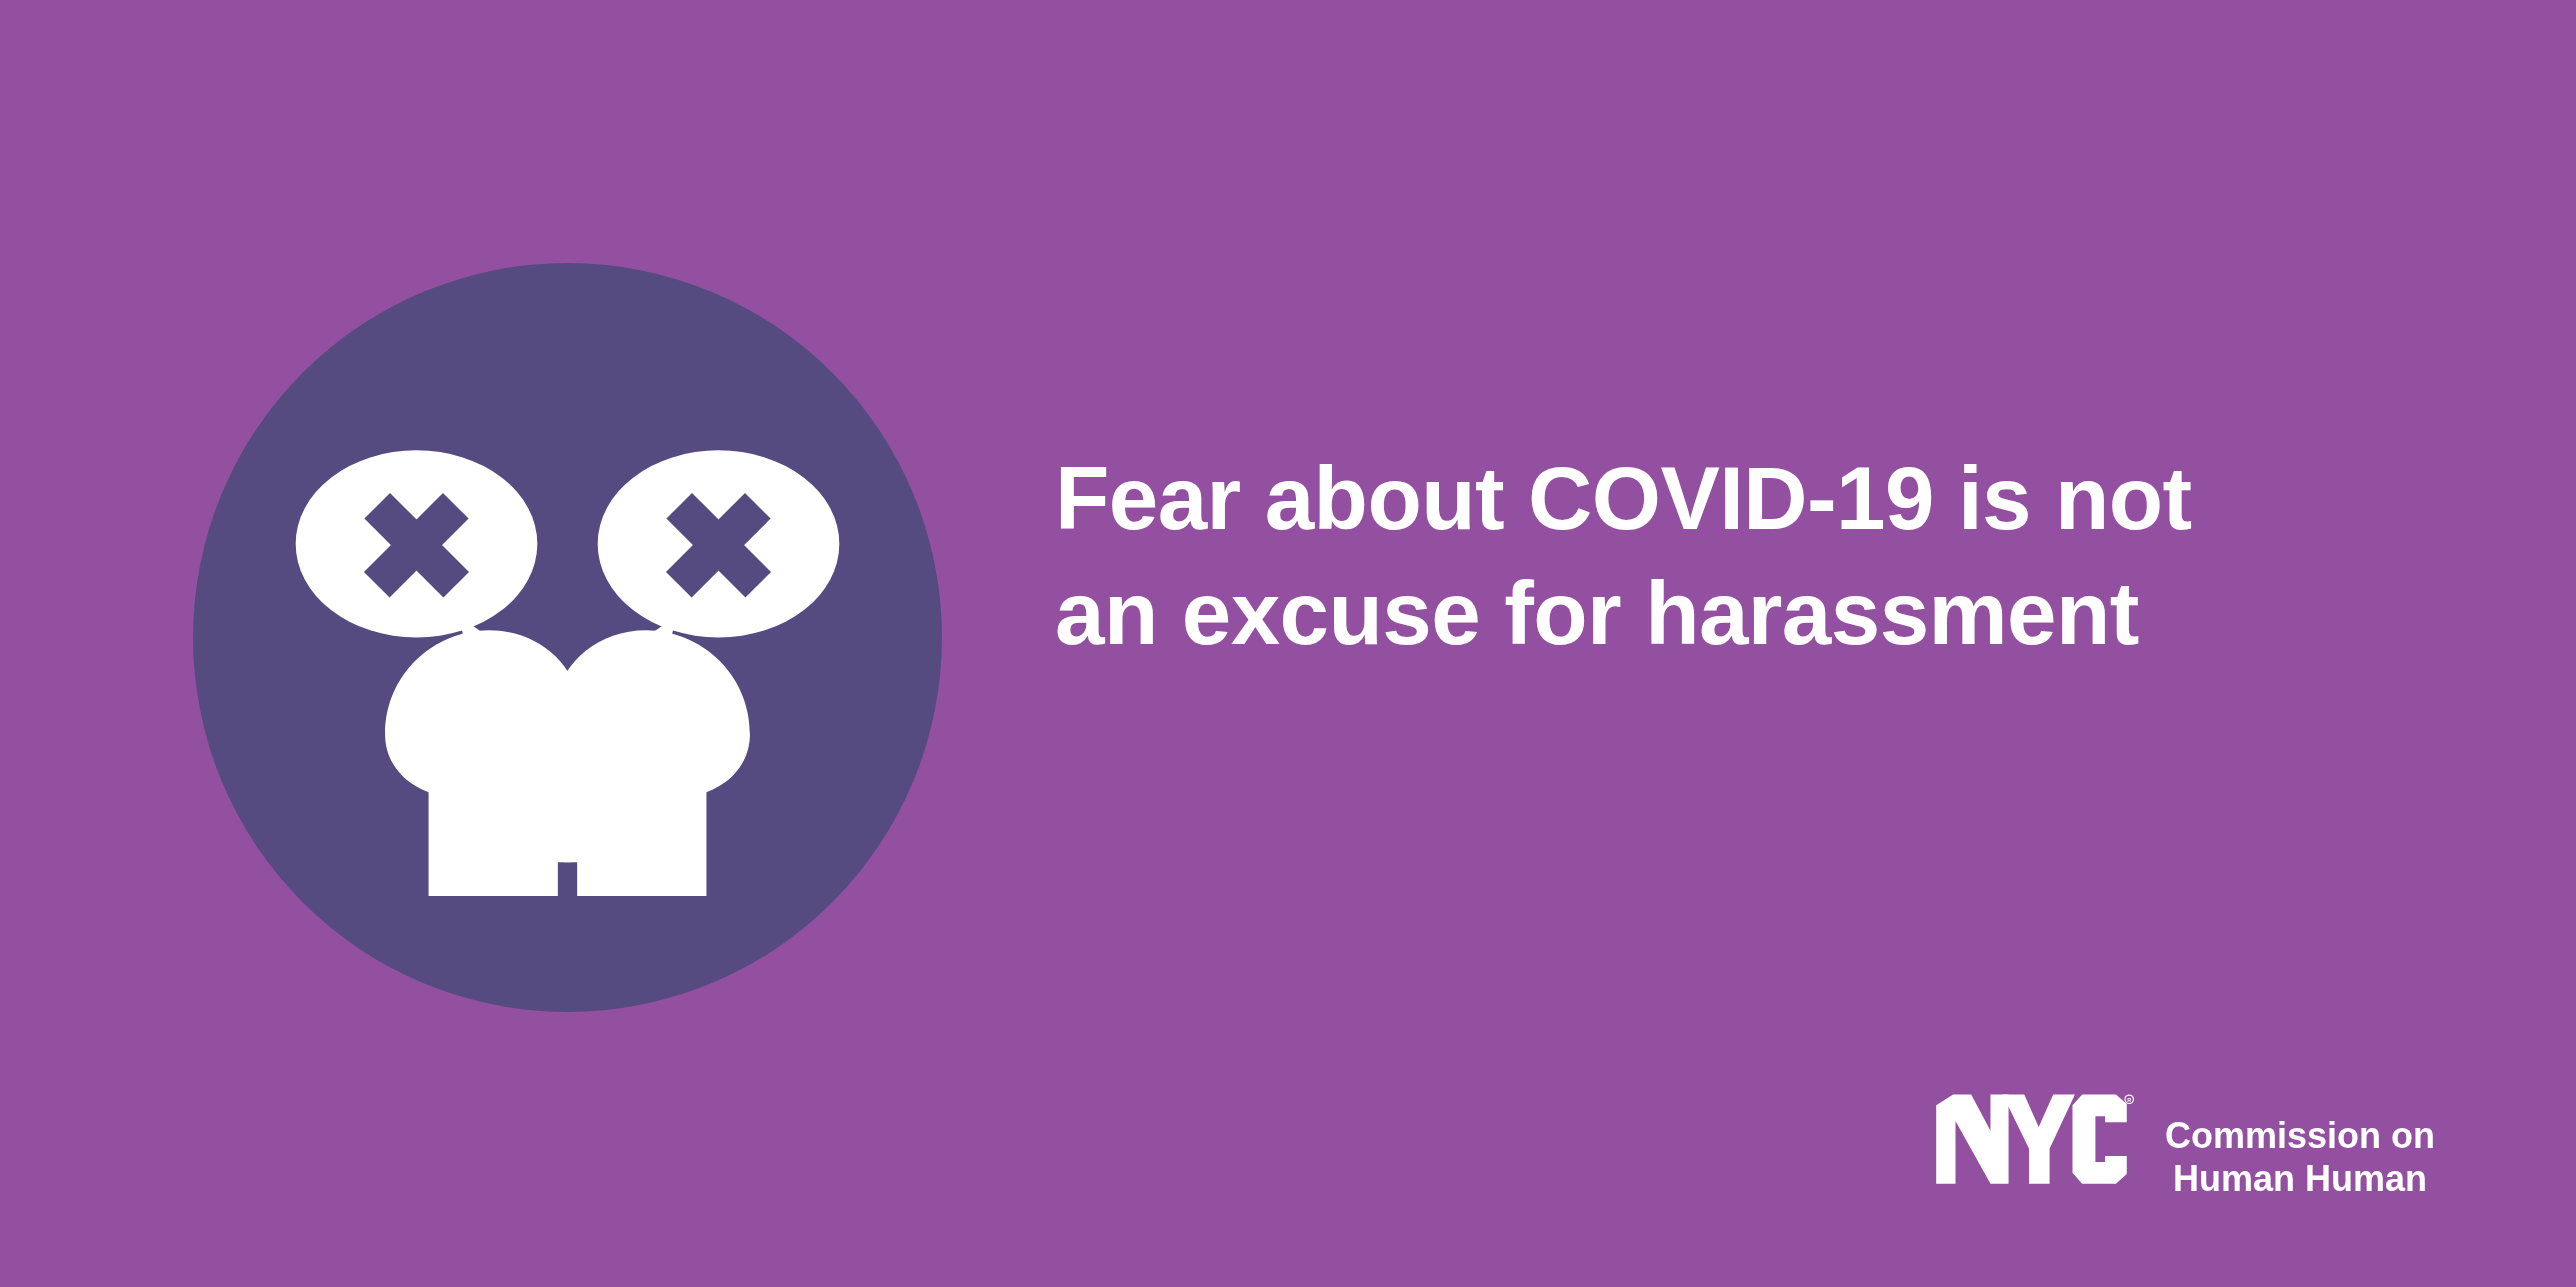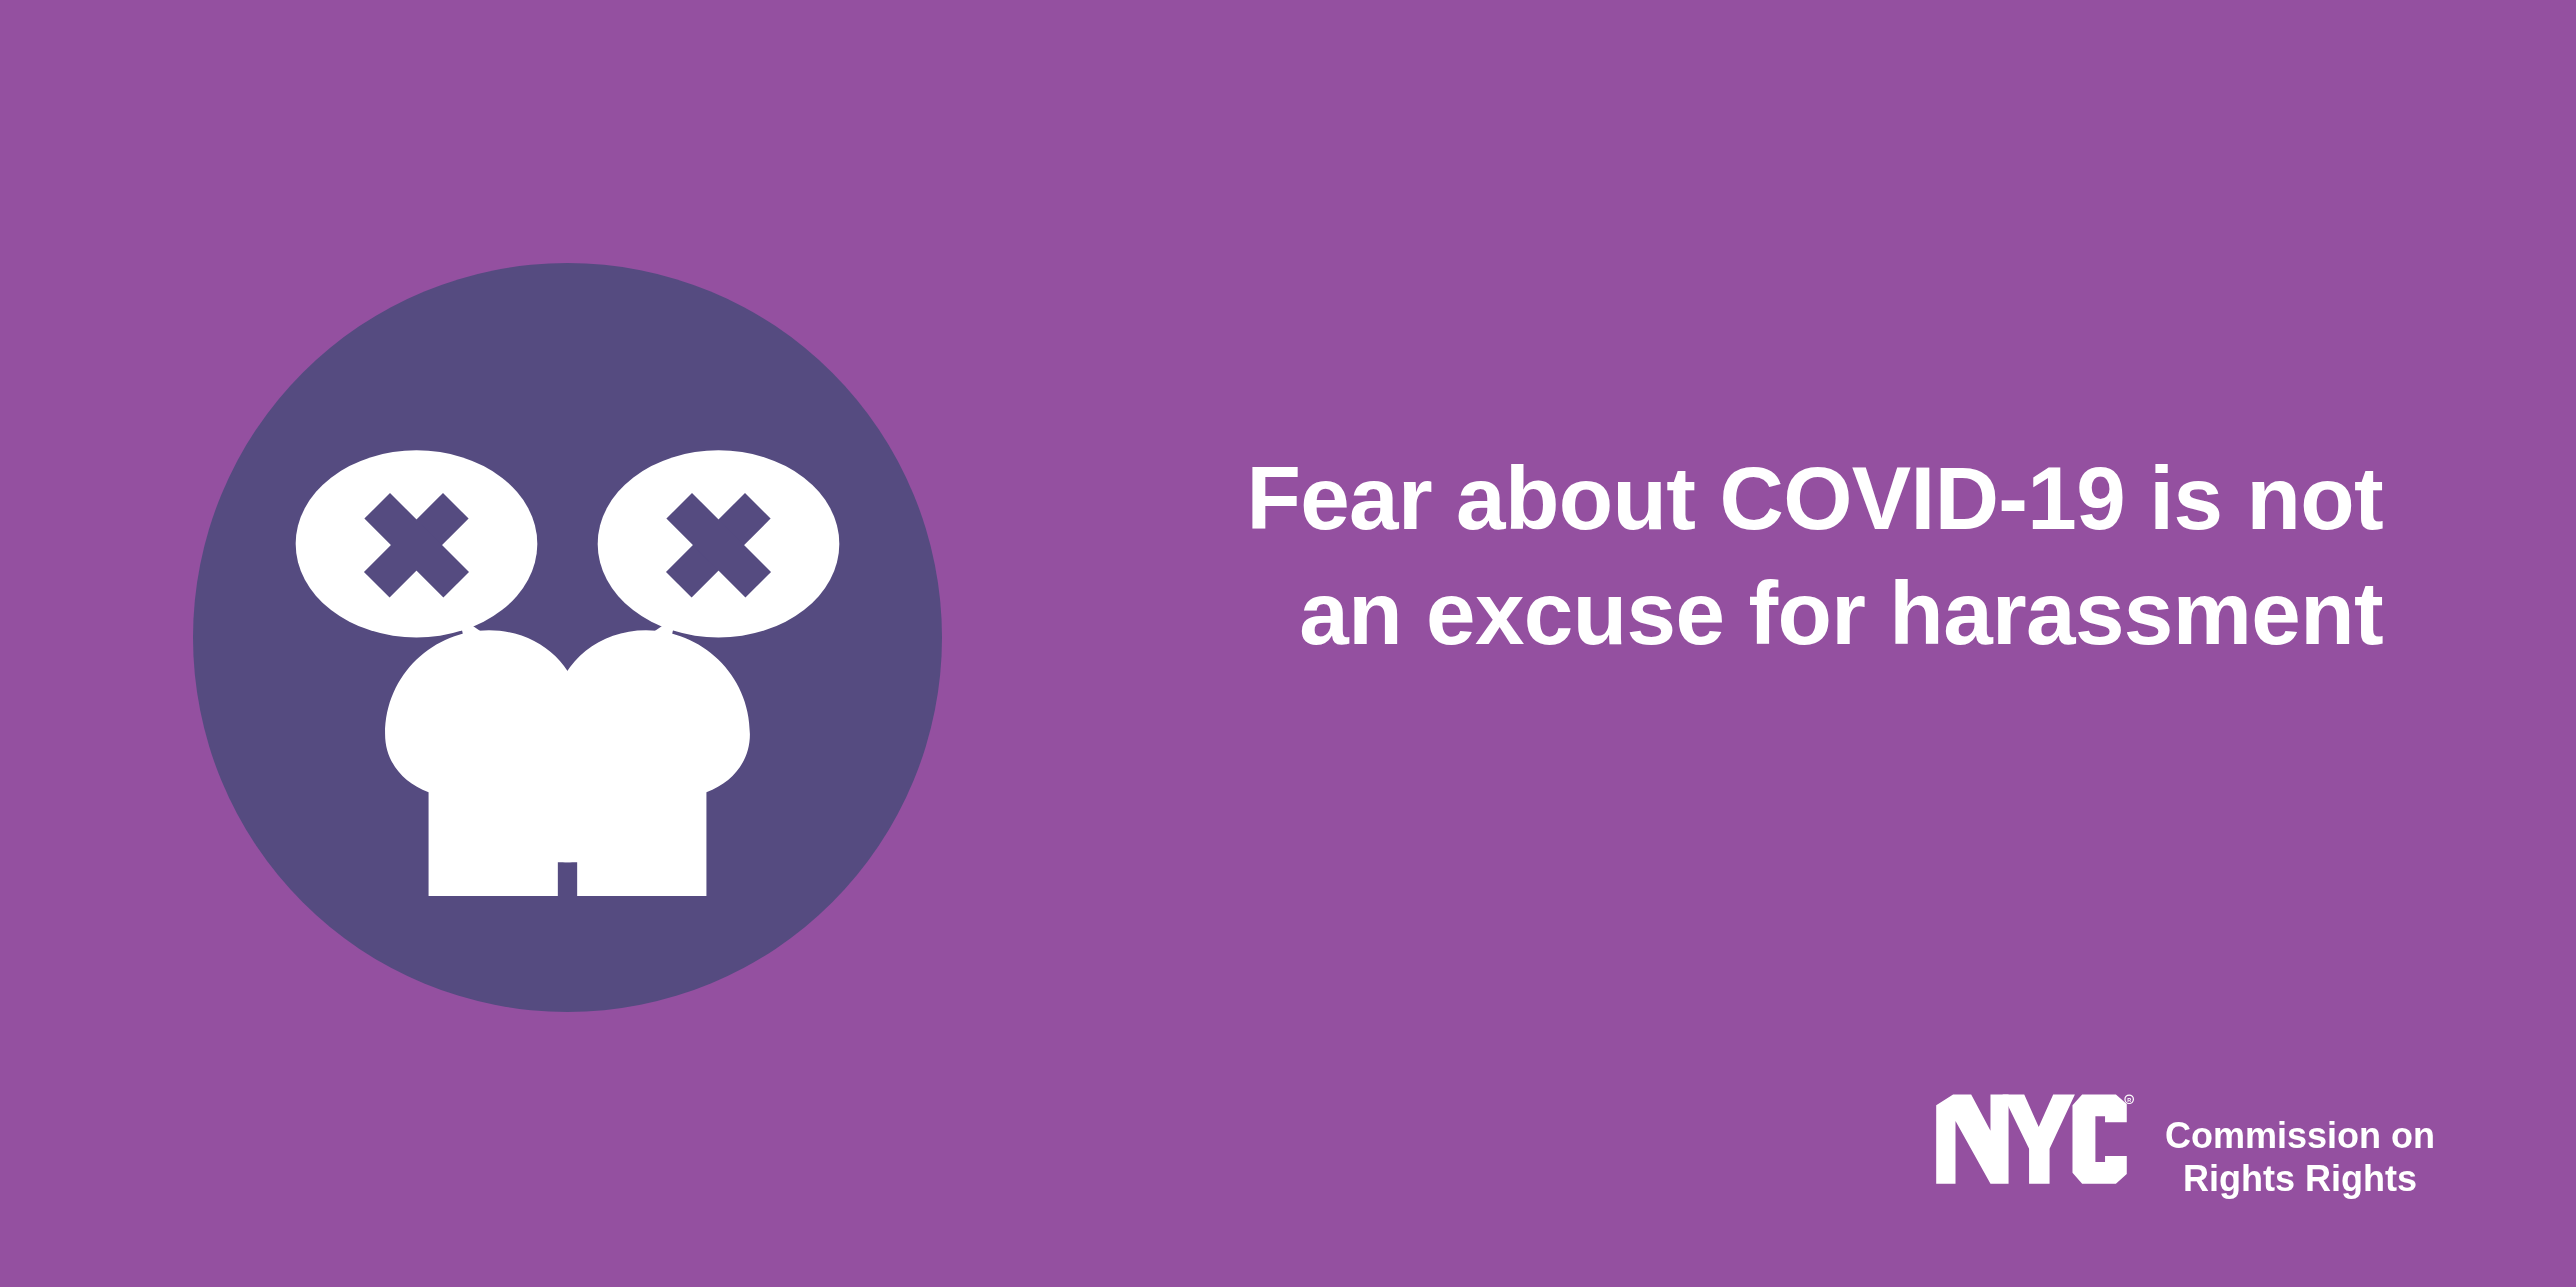--- a/index.html
+++ b/index.html
@@ -39,21 +39,20 @@
     color: #ffffff;
     font-family: "Liberation Sans", sans-serif;
     font-weight: bold;
     font-size: 89px;
     line-height: 115px;
     letter-spacing: -0.6px;
   }
   .headline .hl-line {
     display: block;
     white-space: nowrap;
-    text-align: right;
   }
 
   
   .logo-lockup {
     position: absolute;
     left: 1935px;
     top: 1093px;
     display: flex;
     align-items: flex-start;
   }
@@ -168,18 +167,18 @@
           <circle cx="322" cy="10" r="7" fill="none" stroke="#ffffff" stroke-width="2"></circle>
           <text x="322" y="14" font-family="Liberation Sans, sans-serif" font-size="9" font-weight="bold" fill="#ffffff" text-anchor="middle">R</text>
         </g>
       </svg>
     </div>
 
     <div class="logo-divider"></div>
 
     <div class="logo-agency">
       <span>Commission on</span>
-      <span>Rights Rights</span>
+      <span>Human Human</span>
     </div>
   </div>
 
 </div>
 
 
 </body></html>

